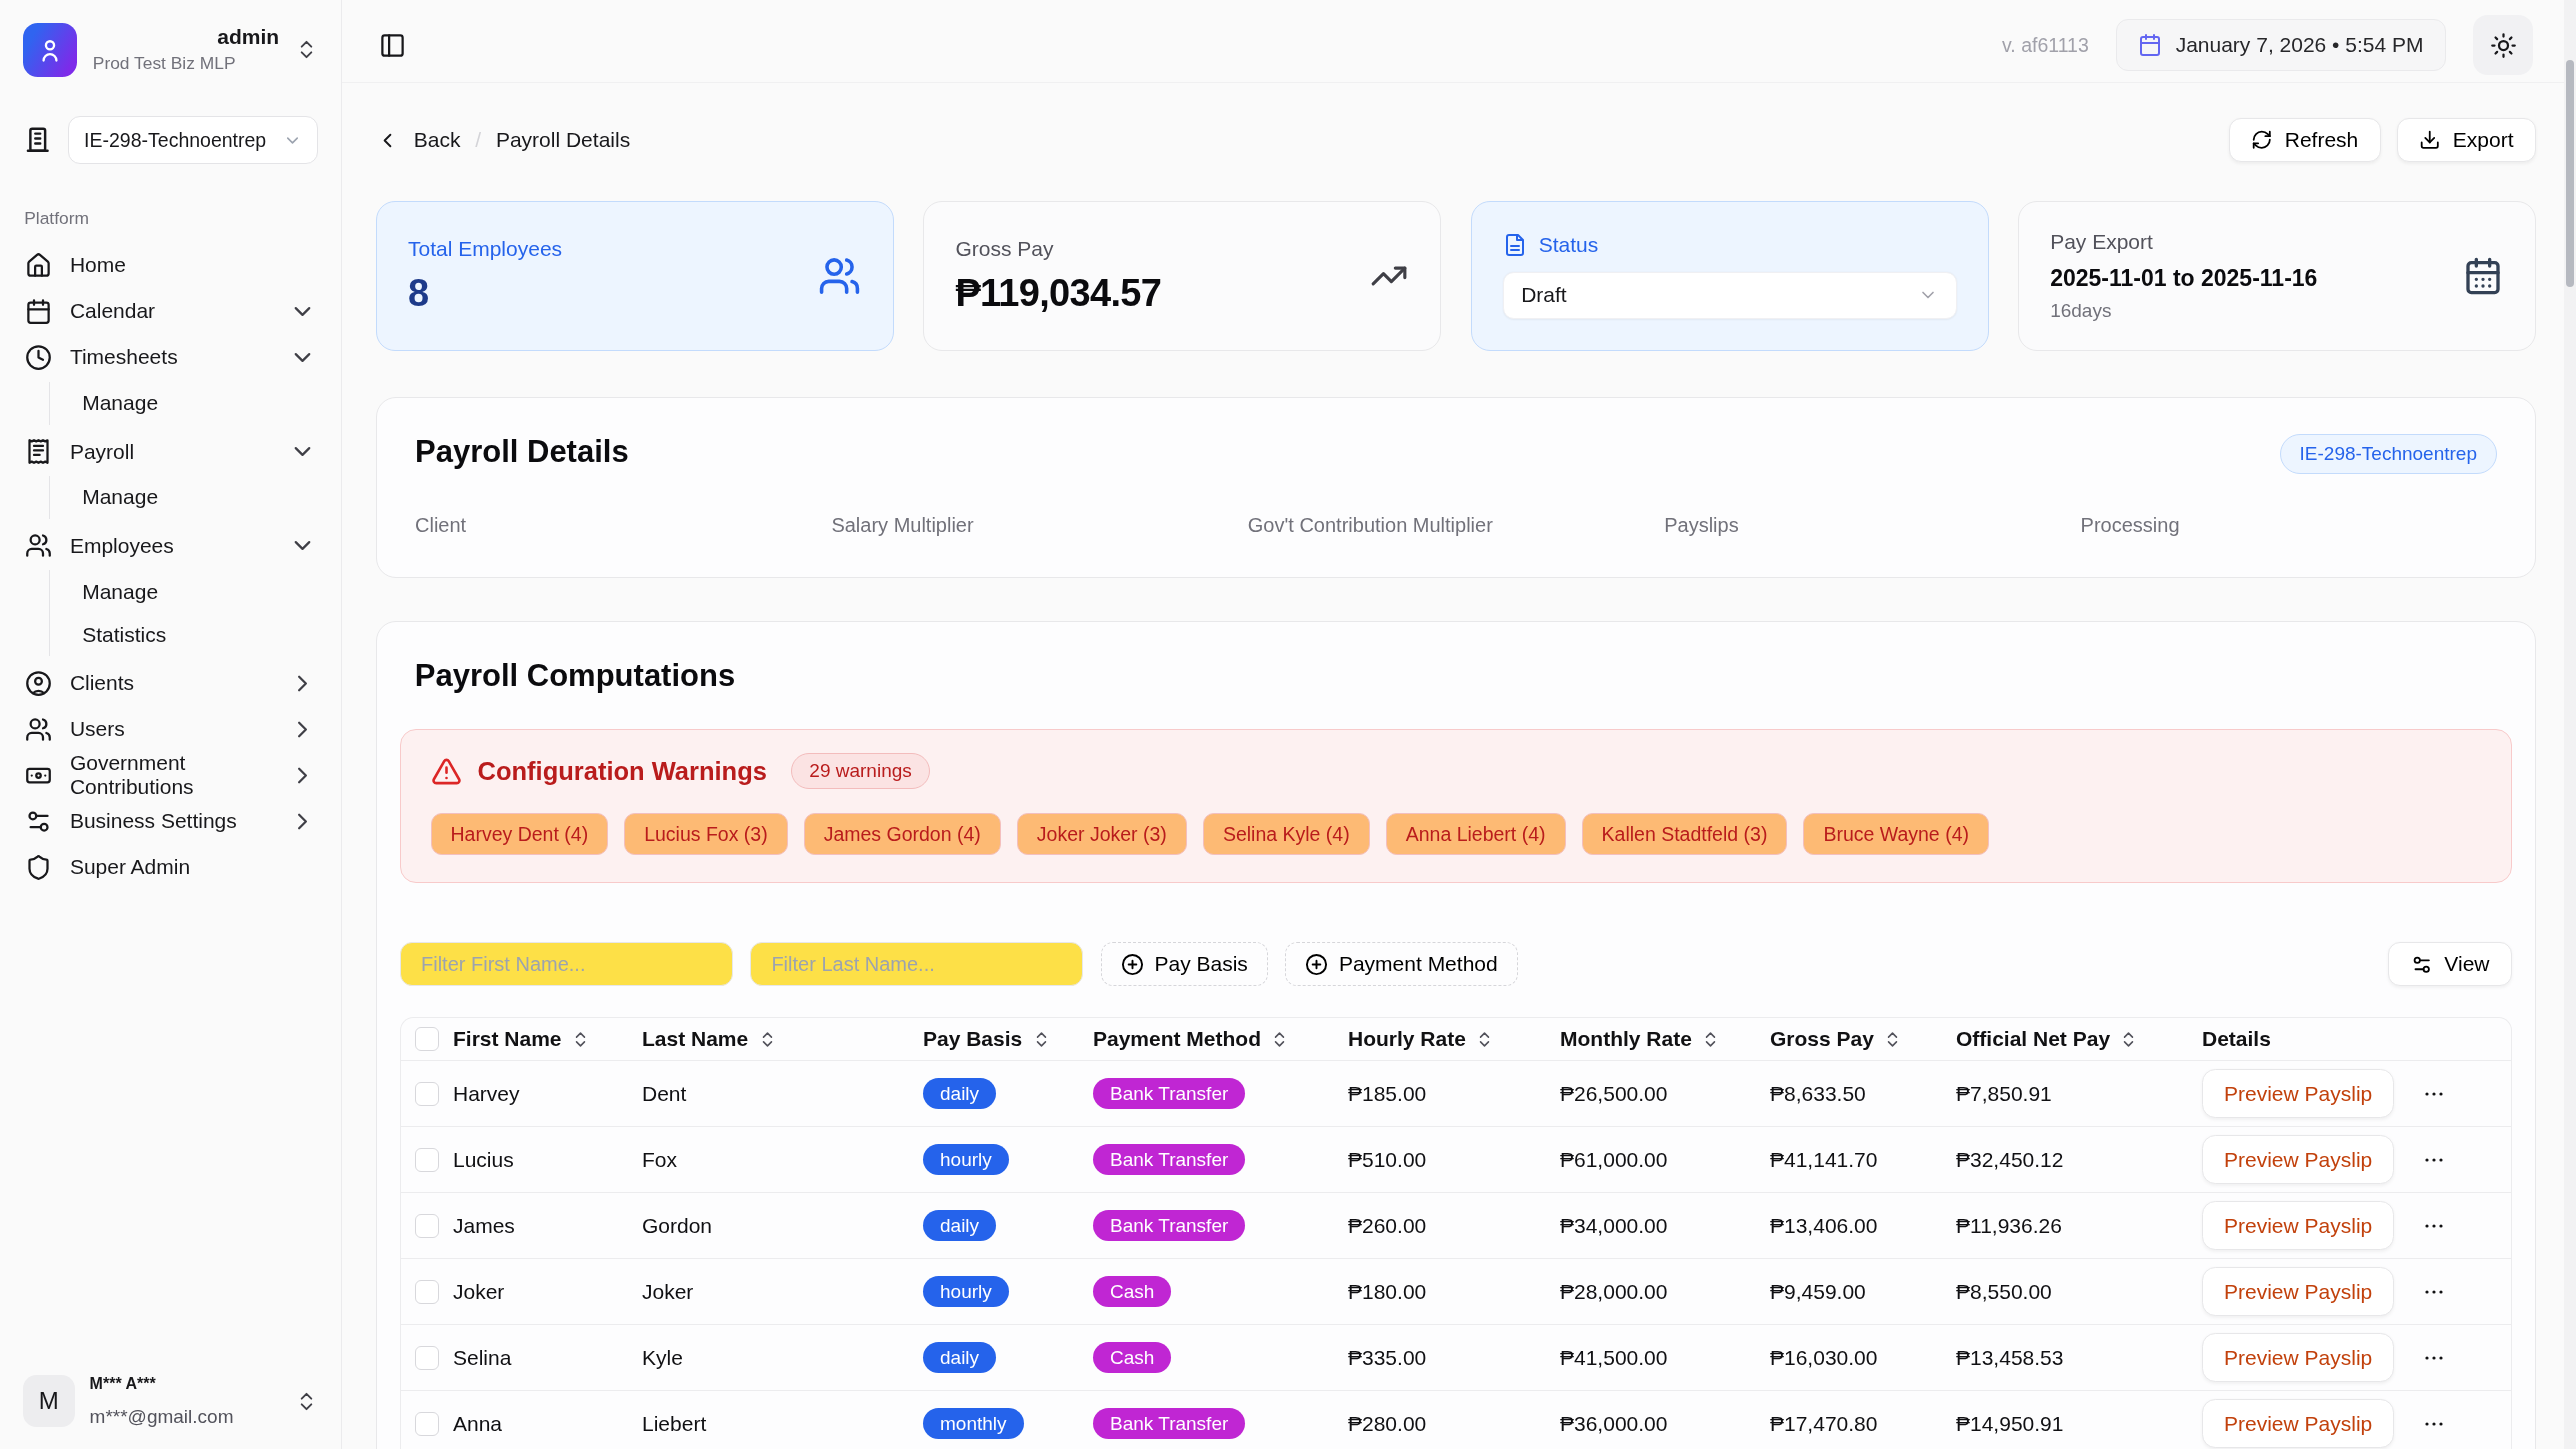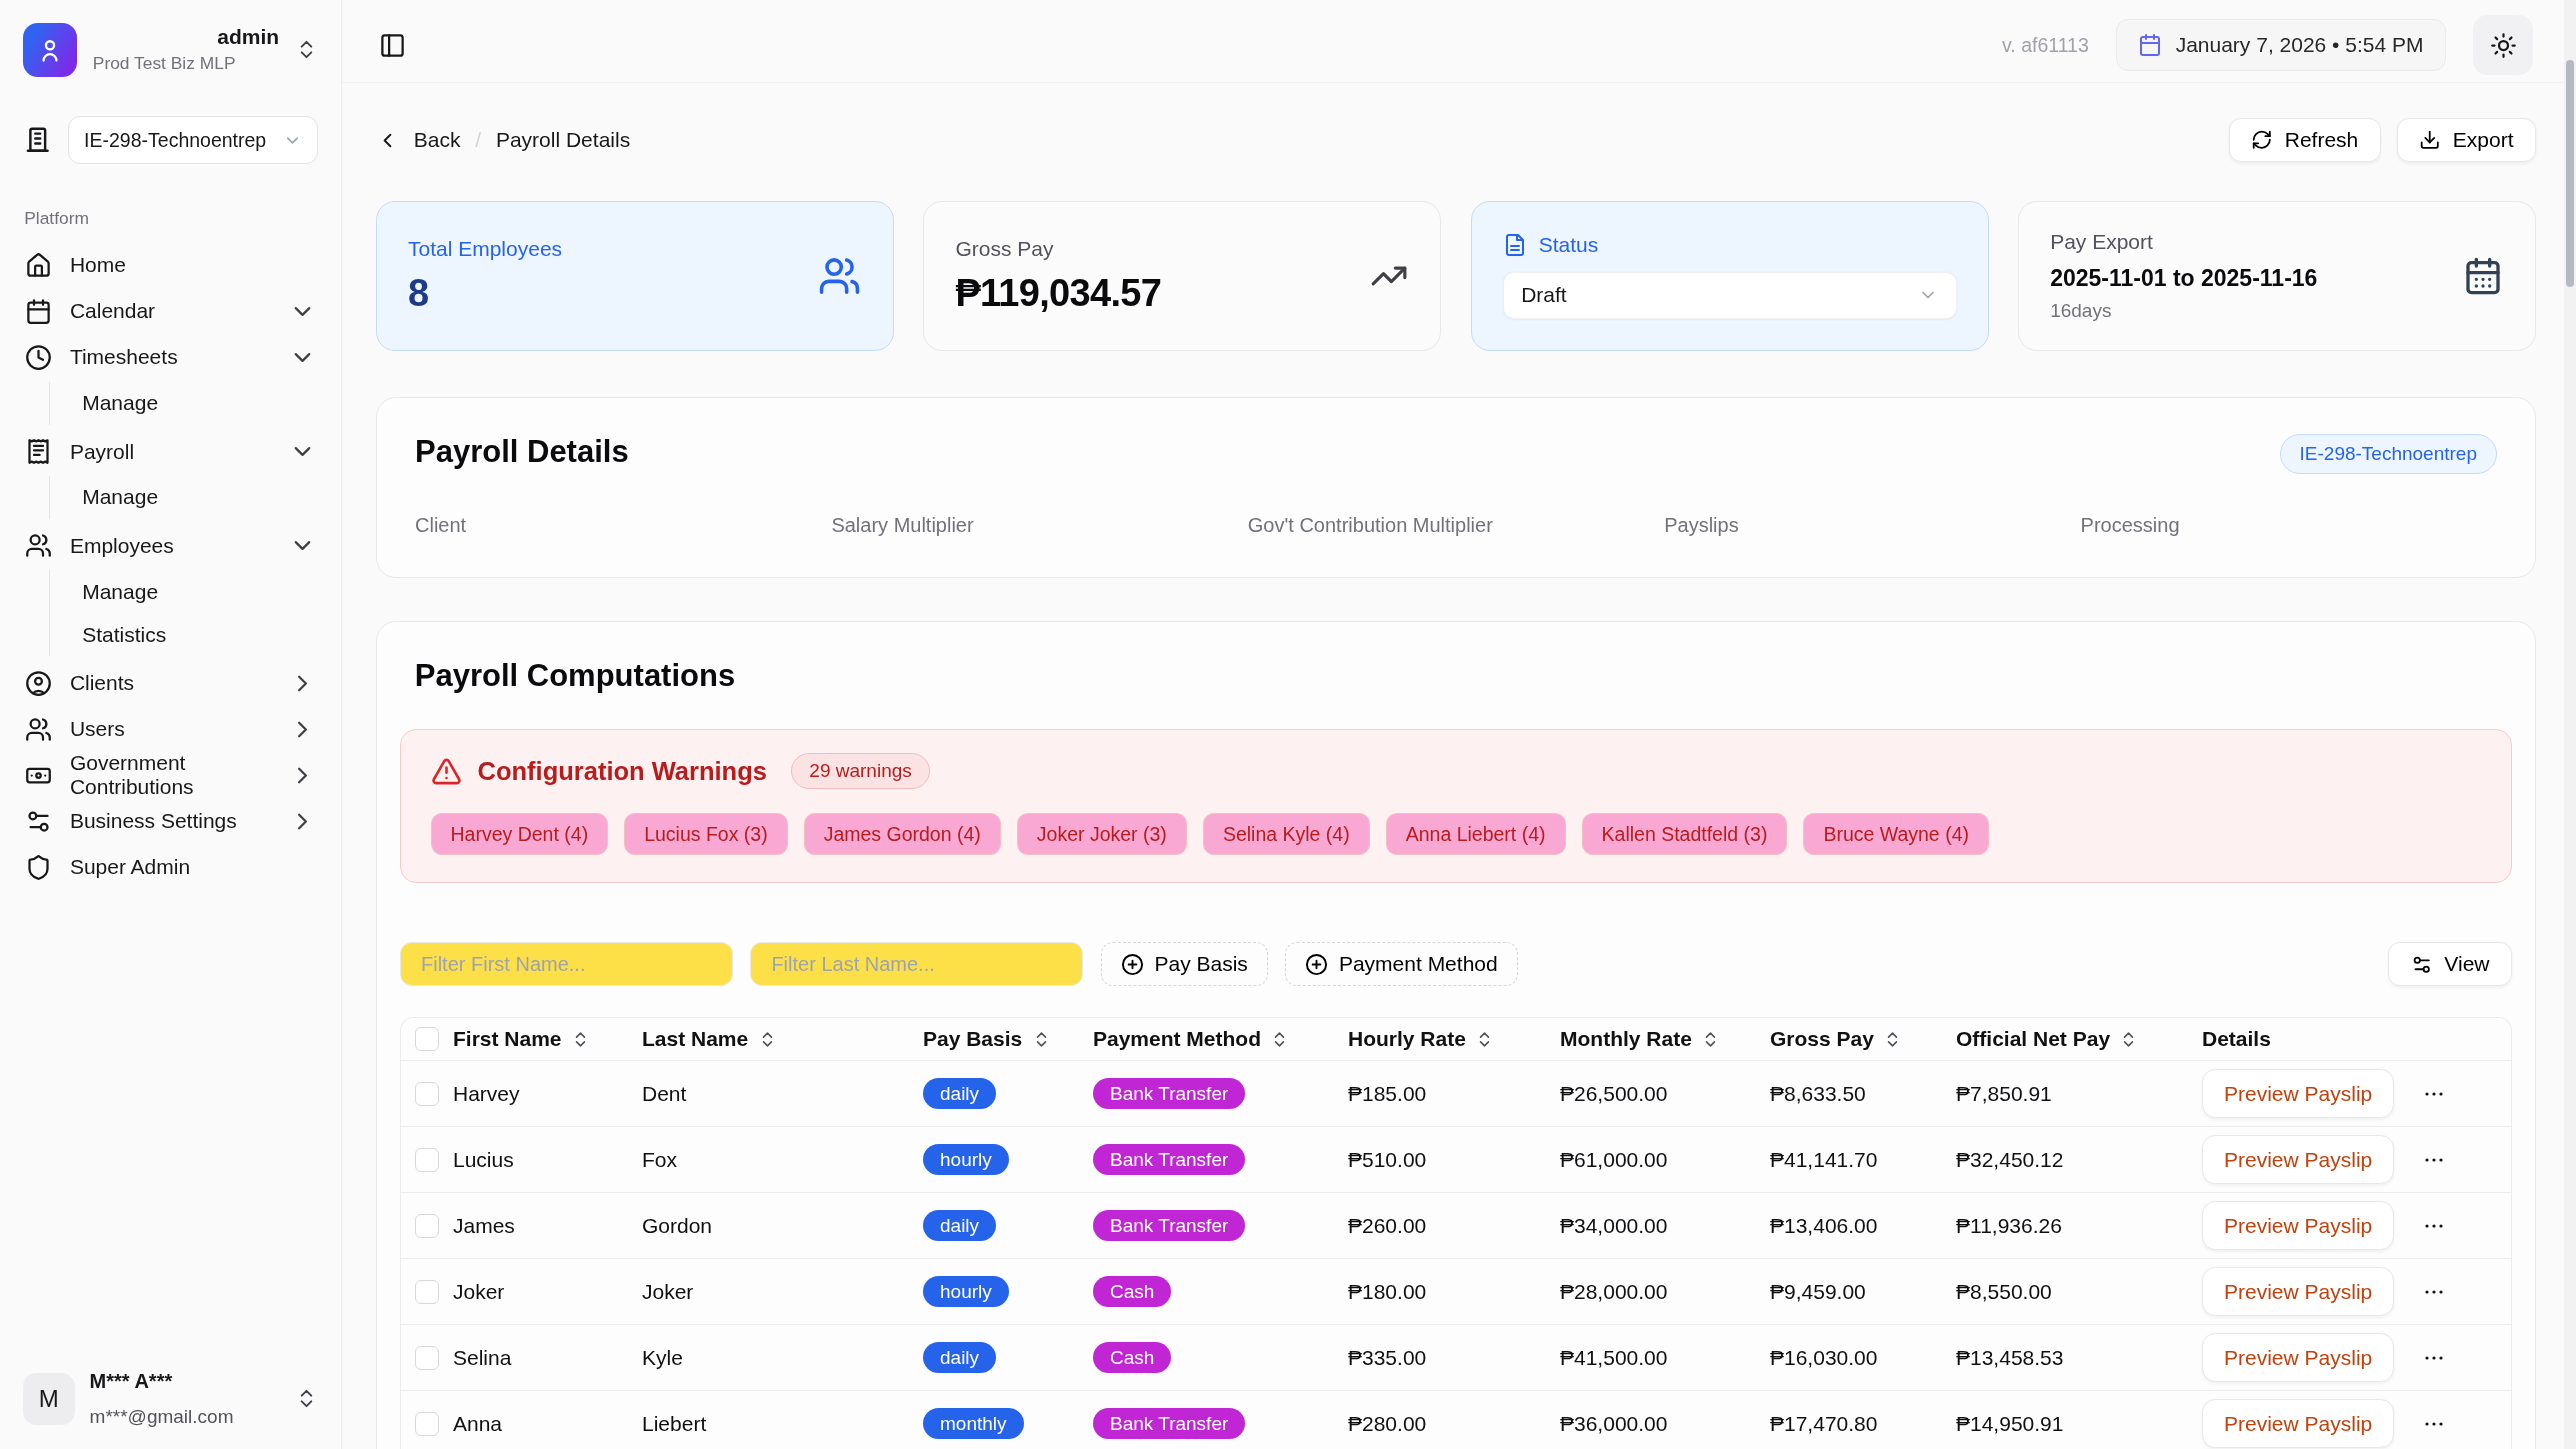--- a/index.html
+++ b/index.html
@@ -31,21 +31,21 @@
 .nav{ display:flex; flex-direction:column; }
 .nav-item{ display:flex; align-items:center; gap:17.4px; padding:0 10.7px; height:46px; border-radius:10.7px; font-size:21px; }
 .nav-item > .ic{ width:27px; height:27px; flex:none; }
 .nav-chev{ margin-left:auto; width:20px; height:20px; color:#3f3f46; }
 .subnav{ display:flex; flex-direction:column; border-left:1.3px solid #e4e4e7; margin:1.3px 0 4px 34px; padding-left:23px; }
 .sub-item{ padding:0 9.4px; height:43px; display:flex; align-items:center; font-size:21px; border-radius:9.4px; }
 .side-footer{ margin-top:auto; display:flex; align-items:center; gap:14.8px; padding:5.4px 8px; }
 .avatar-letter{ width:52px; height:52px; border-radius:13.4px; background:#ededef; flex:none;
   display:flex; align-items:center; justify-content:center; font-size:24px; }
 .side-footer-meta{ flex:1; min-width:0; }
-.side-footer-name{ font-size:20px; font-weight:700; }
+.side-footer-name{ font-size:16px; font-weight:700; }
 .side-footer-email{ font-size:19px; color:#52525b; margin-top:13px; }
 
 
 .main{ flex:1; display:flex; flex-direction:column; min-width:0; position:relative; }
 .topbar{ height:83px; flex:none; display:flex; align-items:center; padding:8px 43px 0 31px; border-bottom:1.3px solid #f0f0f1; }
 .panel-btn{ width:38px; height:38px; display:flex; align-items:center; justify-content:center; border-radius:9.4px; }
 .panel-btn .ic{ width:27px; height:27px; }
 .topbar-right{ margin-left:auto; display:flex; align-items:center; gap:27px; }
 .version{ font-size:19.5px; color:#a1a1aa; }
 .date-pill{ display:flex; align-items:flex-start; gap:13.4px; background:#f6f6f7; border:1.3px solid #eaeaec;
@@ -99,21 +99,21 @@
 
 .comp-card{ margin-top:43px; padding:36px 23px 40px; }
 .comp-card .card-title{ margin-left:14.8px; }
 .warn-box{ margin-top:35px; background:#fdf1f1; border:1.3px solid #f8caca; border-radius:16px; padding:23px 29.5px 27px; }
 .warn-head{ display:flex; align-items:center; gap:16px; }
 .warn-head .ic{ width:31px; height:31px; color:#dc2626; }
 .warn-title{ font-size:25.5px; font-weight:700; color:#b91c1c; }
 .warn-badge{ background:#fbe3e3; border:1.3px solid #f3bcbc; color:#b91c1c; border-radius:670px;
   padding:6px 17.4px; font-size:19px; font-weight:500; margin-left:8px; }
 .warn-chips{ margin-top:24px; display:flex; gap:16px; flex-wrap:wrap; }
-.chip{ background:#f9a8d4; border:1.3px solid #f3bfbf; color:#b91c1c; border-radius:10.7px;
+.chip{ background:#fdba74; border:1.3px solid #f3bfbf; color:#b91c1c; border-radius:10.7px;
   padding:8.7px 19px; font-size:19.5px; font-weight:500; }
 
 .filters{ margin-top:59px; display:flex; align-items:center; gap:17.4px; }
 .filter-input{ width:333px; height:44px; border:1.3px solid #e7e7e9; border-radius:12px; background:#fde047;
   padding:0 20px; font-size:20px; color:#18181b; font-family:inherit; outline:none; }
 .filter-input::placeholder{ color:#9ca3af; }
 .dashed-btn{ display:flex; align-items:center; gap:10.7px; height:44px; padding:0 19px;
   border:1.3px dashed #d6d6da; border-radius:12px; font-size:21px; font-weight:500; background:transparent; }
 .dashed-btn .ic{ width:23px; height:23px; }
 .view-btn{ margin-left:auto; }

